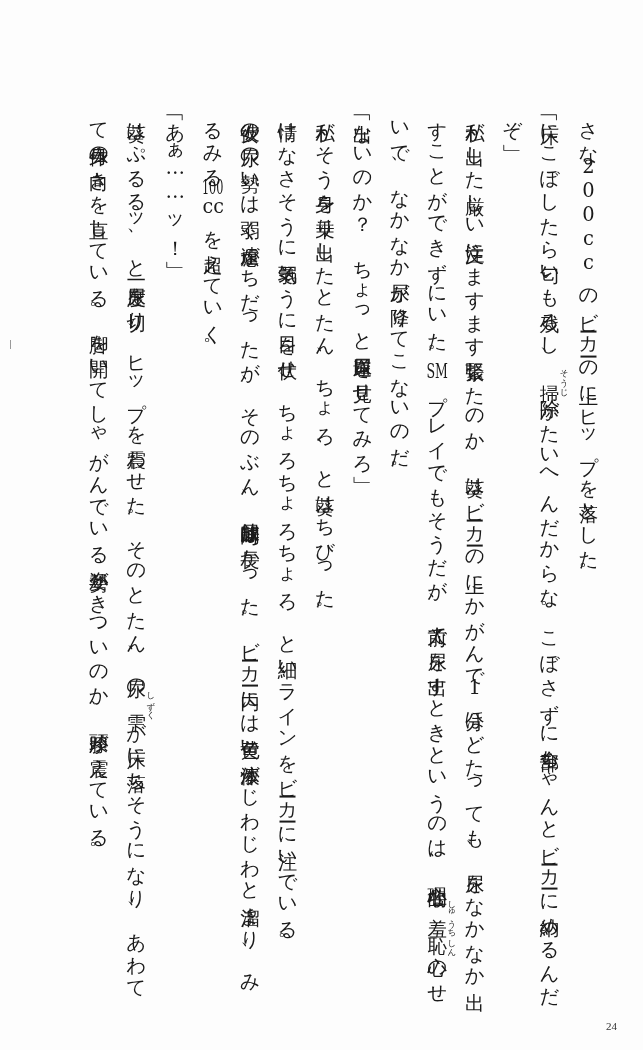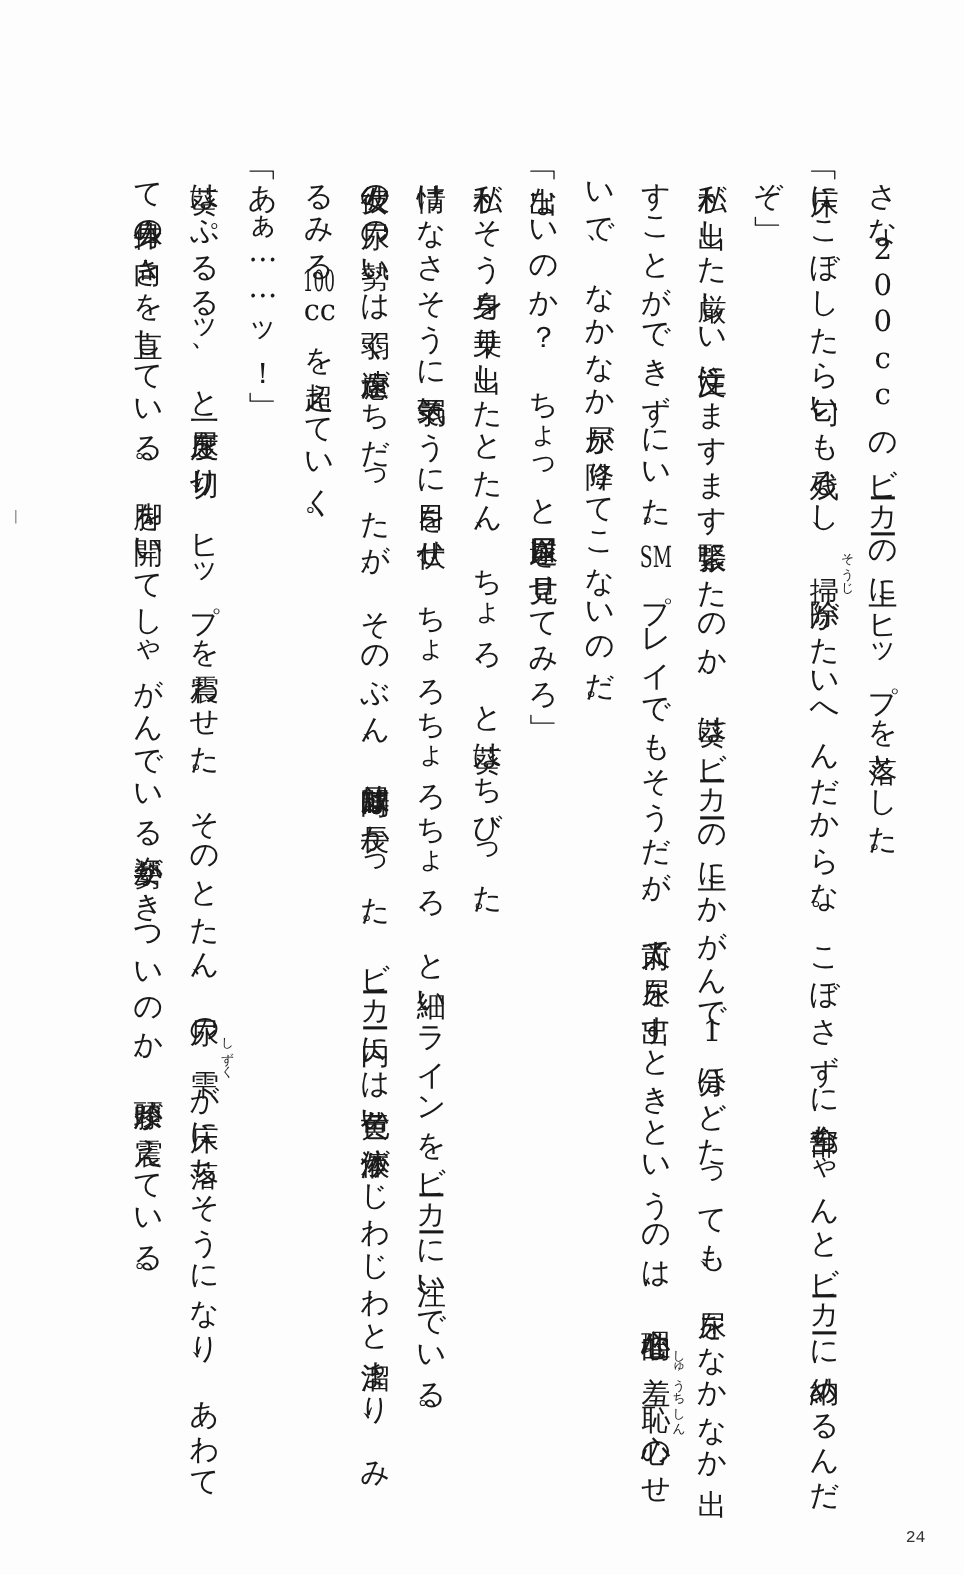--- a/index.html
+++ b/index.html
@@ -48,21 +48,21 @@
   .latin {
     text-combine-upright: all;
     -webkit-text-combine: horizontal;
   }
   .page-number {
     position: absolute;
     right: 26px;
     bottom: 18px;
     font-size: 11px;
     color: #333;
-    font-family: Liberation Mono, monospace;
+    font-family: Liberation Serif, serif;
   }
   .edge-mark {
     position: absolute;
     left: 10px;
     top: 340px;
     width: 1px;
     height: 9px;
     background: #9a9a9a;
   }
 </style>

